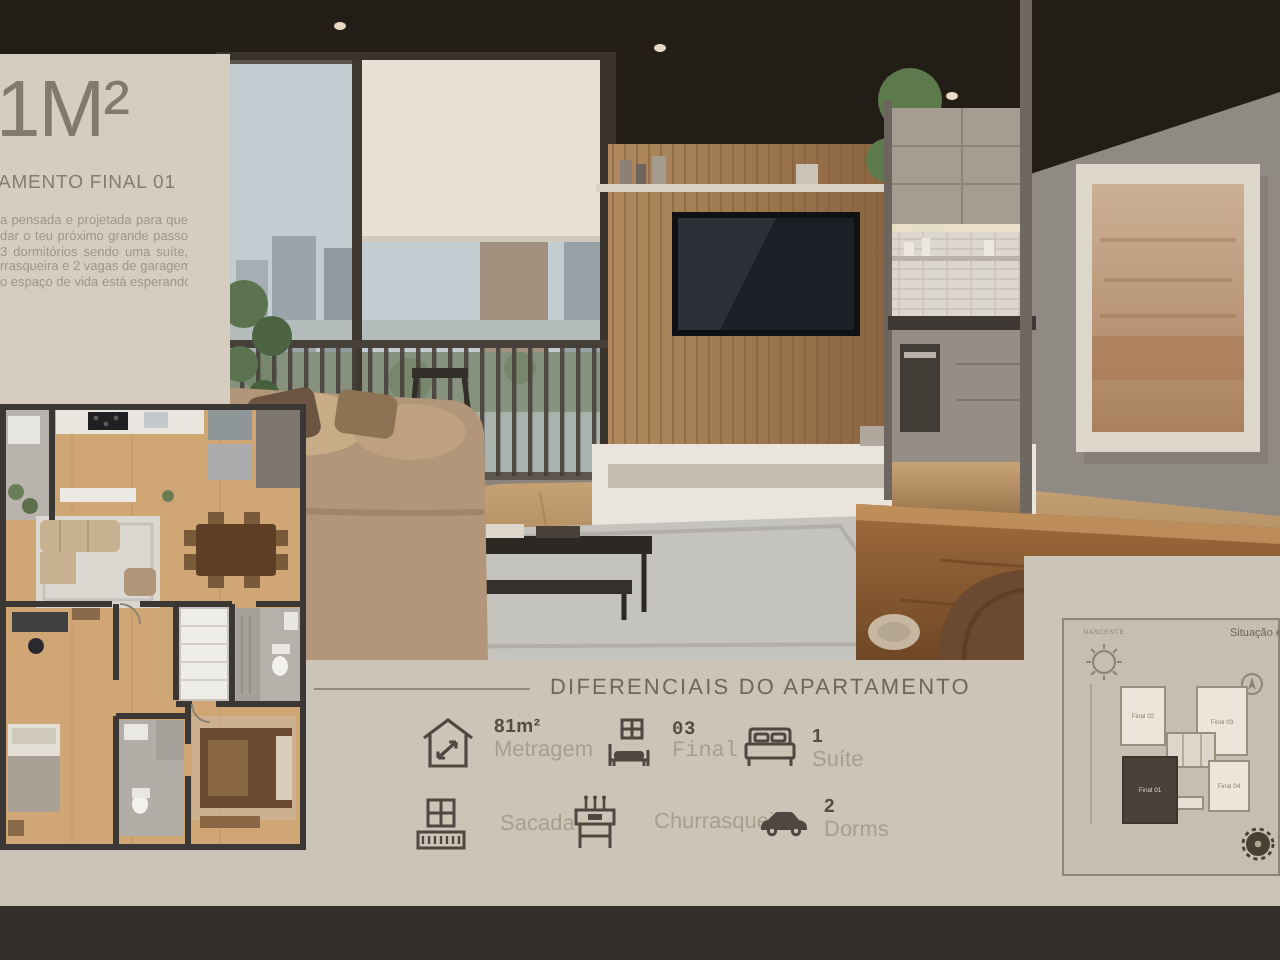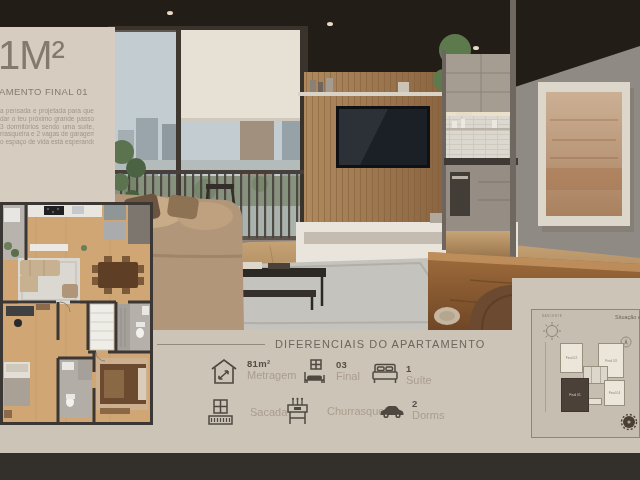--- a/index.html
+++ b/index.html
@@ -252,21 +252,21 @@
             <path d="M7 9.5 V25 H25 V9.5"></path>
           <path d="M11 21 L20 13 M11 21 L14.5 21 M11 21 L11 17.8 M20 13 L16.6 13 M20 13 L20 16.2"></path>
         </svg>
       </span>
       <span class="f-text">
         <b>81m²</b>
         <i>Metragem</i>
       </span>
     </div>
 
-    <div class="feature" style="left:303px;top:29px;">
+    <div class="feature" style="left:303px;top:29px;font-family:Liberation Mono, monospace;">
       <span class="f-icon">
         <svg width="26" height="27" viewBox="0 0 26 27" fill="none" stroke="#4f4840" stroke-width="1.5">
           <rect x="8" y="1" width="10" height="9"></rect>
             <path d="M13 1 V10 M8 5.5 H18"></path>
           <path d="M2 13 V24 M2 21 H21 M21 16 V24 M4 21 V24 M19 21 V24"></path>
           <rect x="4" y="16.5" width="15" height="4.5" rx="2" fill="#4f4840" stroke="none"></rect>
         </svg>
       </span>
       <span class="f-text">
         <b>03</b>

